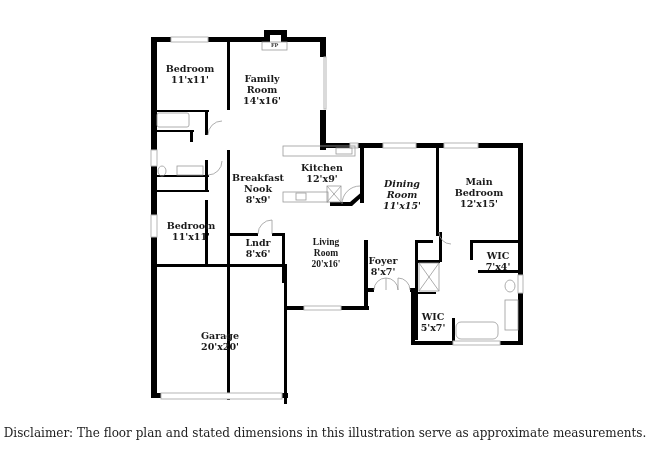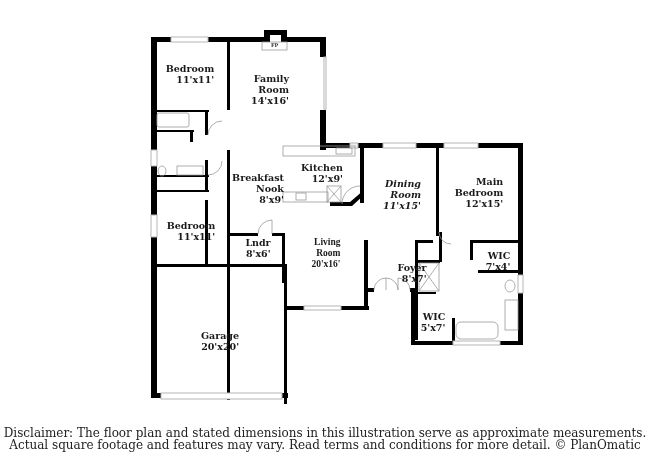--- a/index.html
+++ b/index.html
@@ -1,18 +1,18 @@
 <!DOCTYPE html>
 <html><head>
 <meta charset="utf-8">
 <style>
   html, body { margin:0; padding:0; background:#ffffff; }
   body { width:650px; height:473px; position:relative; overflow:hidden; font-family:"DejaVu Serif", "Liberation Serif", serif; }
   #plan { position:absolute; left:0; top:0; width:650px; height:473px; }
-  .room-label { position:absolute; text-align:right; font-family:"DejaVu Serif", "Liberation Serif", serif; font-weight:bold; font-size:9.5px; line-height:11px; color:#1a1a1a; transform:translateX(-50%); white-space:nowrap; }
+  .room-label { position:absolute; text-align:center; font-family:"DejaVu Serif", "Liberation Serif", serif; font-weight:bold; font-size:9.5px; line-height:11px; color:#1a1a1a; transform:translateX(-50%); white-space:nowrap; }
   .room-label span { display:block; }
   .fp-label { position:absolute; font-family:"DejaVu Serif", serif; font-size:5px; font-weight:bold; color:#222; }
   .disclaimer { position:absolute; left:0; width:650px; top:427px; text-align:center; font-family:"DejaVu Serif", "Liberation Serif", serif; font-size:12px; line-height:12px; color:#222; }
   .disclaimer div { white-space:nowrap; }
 </style>
 </head>
 <body>
 
 <svg id="plan" width="650" height="473" viewBox="0 0 650 473" xmlns="http://www.w3.org/2000/svg">
   <g fill="#000">
@@ -137,21 +137,21 @@
   </g>
 
   <text class="fp-label" x="271" y="47" font-size="5" font-weight="bold" fill="#333" font-family="DejaVu Serif, serif">FP</text>
 </svg>
 
 <div class="room-label" style="left:190px; top:63px;">
   <span>Bedroom</span>
   <span>11'x11'</span>
 </div>
 
-<div class="room-label" style="left:270px; top:73px;">
+<div class="room-label" style="left:262px; top:73px;">
   <span>Family</span>
   <span>Room</span>
   <span>14'x16'</span>
 </div>
 
 <div class="room-label" style="left:322px; top:162px;">
   <span>Kitchen</span>
   <span>12'x9'</span>
 </div>
 
@@ -182,21 +182,21 @@
   <span>Lndr</span>
   <span>8'x6'</span>
 </div>
 
 <div class="room-label" style="left:326px; top:237px;font-family:Liberation Serif, serif;">
   <span>Living</span>
   <span>Room</span>
   <span>20'x16'</span>
 </div>
 
-<div class="room-label" style="left:412px; top:255px;margin-top:7px;">
+<div class="room-label" style="left:383px; top:255px;">
   <span>Foyer</span>
   <span>8'x7'</span>
 </div>
 
 <div class="room-label" style="left:498px; top:250px;">
   <span>WIC</span>
   <span>7'x4'</span>
 </div>
 
 <div class="room-label" style="left:433px; top:311px;">
@@ -204,14 +204,13 @@
   <span>5'x7'</span>
 </div>
 
 <div class="room-label" style="left:220px; top:330px;">
   <span>Garage</span>
   <span>20'x20'</span>
 </div>
 
 <div class="disclaimer">
   <div>Disclaimer: The floor plan and stated dimensions in this illustration serve as approximate measurements.</div>
-  <div>Actual square footage and features may vary. Read terms and conditions for more detail. © PlanOmatic</div>
 </div>
 
 </body></html>

